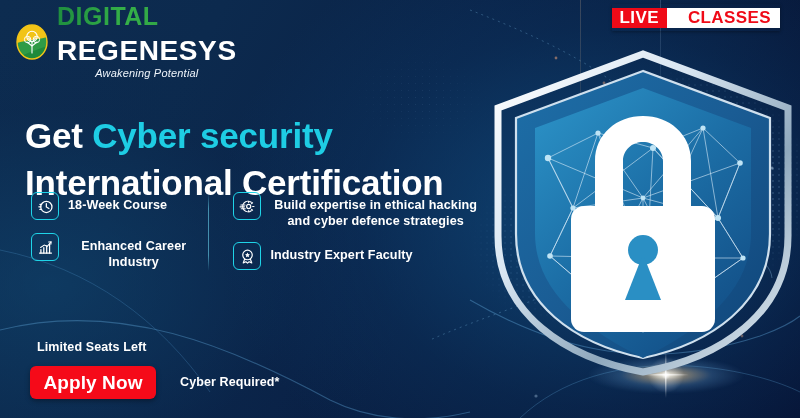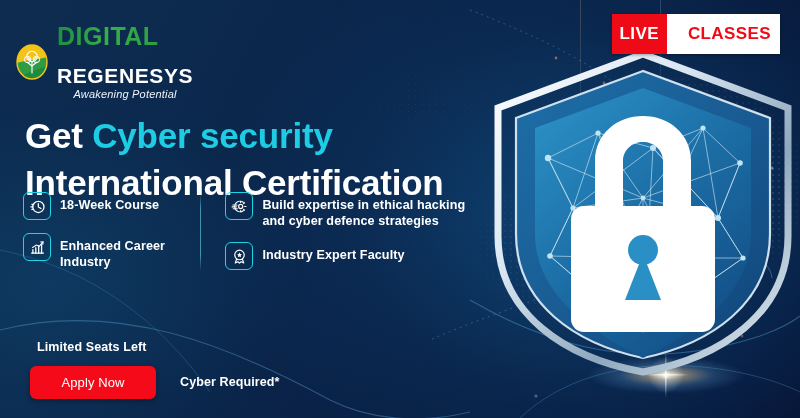--- a/index.html
+++ b/index.html
@@ -85,48 +85,49 @@
       linear-gradient(to right, rgba(255,255,255,0) 0%, rgba(255,255,255,0.8) 50%, rgba(255,255,255,0) 100%),
       linear-gradient(to bottom, rgba(255,255,255,0) 0%, rgba(255,255,255,0.8) 50%, rgba(255,255,255,0) 100%);
     background-size: 100% 100%, 100% 1.5px, 1.5px 100%;
     background-position: center, center, center;
     background-repeat: no-repeat;
   }
 
   
   .logo-wrap {
     position: absolute;
-    left: 14px; top: 24px;
+    left: 14px; top: 4px;
     display: flex;
     align-items: center;
     gap: 7px;
   }
   .logo-emblem { width: 36px; height: 40px; flex: 0 0 auto; }
   .logo-text { display: flex; flex-direction: column; line-height: 1; }
   .logo-digital {
     font-size: 25px; font-weight: 800; letter-spacing: 0.5px;
     background: linear-gradient(90deg, #1f8f3f 0%, #35b048 38%, #2f9f45 70%, #1e8f3e 100%);
     -webkit-background-clip: text; background-clip: text; color: transparent;
   }
   .logo-regenesys {
-    font-size: 21px; font-weight: 800; color: #ffffff; letter-spacing: 0.6px;
-    margin-top: 16px;
+    font-size: 28px; font-weight: 800; color: #ffffff; letter-spacing: 0.6px;
+    margin-top: 8px;
   }
   .logo-tag {
     font-size: 11px; font-style: italic; color: #eef4fb; margin-top: 3px;
     letter-spacing: 0.2px; text-align: center;
   }
 
   .live-badge {
     position: absolute;
-    right: 20px; top: 14px;
+    right: 20px; top: 4px;
     display: flex;
-    height: 40px;
+    height: 27px;
     box-shadow: 0 1px 3px rgba(0,0,0,0.35);
     overflow: hidden;
+    align-items: center;
   }
   .live-badge .live {
     background: #ef0a17; color: #ffffff;
     font-size: 17px; font-weight: 800; letter-spacing: 0.4px;
     padding: 0 8px; display: flex; align-items: center;
   }
   .live-badge .classes {
     background: #ffffff; color: #ef0a17;
     font-size: 17px; font-weight: 800; letter-spacing: 0.4px;
     padding: 0 9px 0 21px; display: flex; align-items: center;
@@ -141,23 +142,24 @@
     font-weight: 800;
     color: #ffffff;
     line-height: 1.32;
     letter-spacing: -0.2px;
   }
   .headline .hl-accent { color: #1ecde4; }
 
   
   .features {
     position: absolute;
-    left: 23px; top: 193px;
+    left: 31px; top: 193px;
     width: 450px;
     display: flex;
+    text-align: center;
   }
   .feat-col { display: flex; flex-direction: column; gap: 14px; }
   .feat-col.left  { width: 170px; }
   .feat-col.right { width: 250px; margin-left: 24px; }
   .feat-divider {
     width: 1px;
     background: linear-gradient(to bottom, rgba(70,160,190,0.0), rgba(86,176,205,0.75) 20%, rgba(86,176,205,0.75) 80%, rgba(70,160,190,0.0));
     margin-left: 9px;
     align-self: stretch;
     height: 78px;
@@ -195,22 +197,22 @@
   }
   .apply-btn {
     position: absolute;
     left: 30px; top: 366px;
     width: 126px; height: 33px;
     background: #f50a19;
     border: none;
     border-radius: 6px;
     color: #ffffff;
     font-family: "Liberation Sans", sans-serif;
-    font-size: 13px;
-    font-weight: 400;
+    font-size: 19px;
+    font-weight: 700;
     letter-spacing: 0.1px;
     cursor: pointer;
     box-shadow: 0 2px 5px rgba(0,0,0,0.35);
     padding: 0;
   }
   .laptop-note {
     position: absolute;
     left: 180px; top: 375px;
     font-size: 12.5px;
     font-weight: 700;

